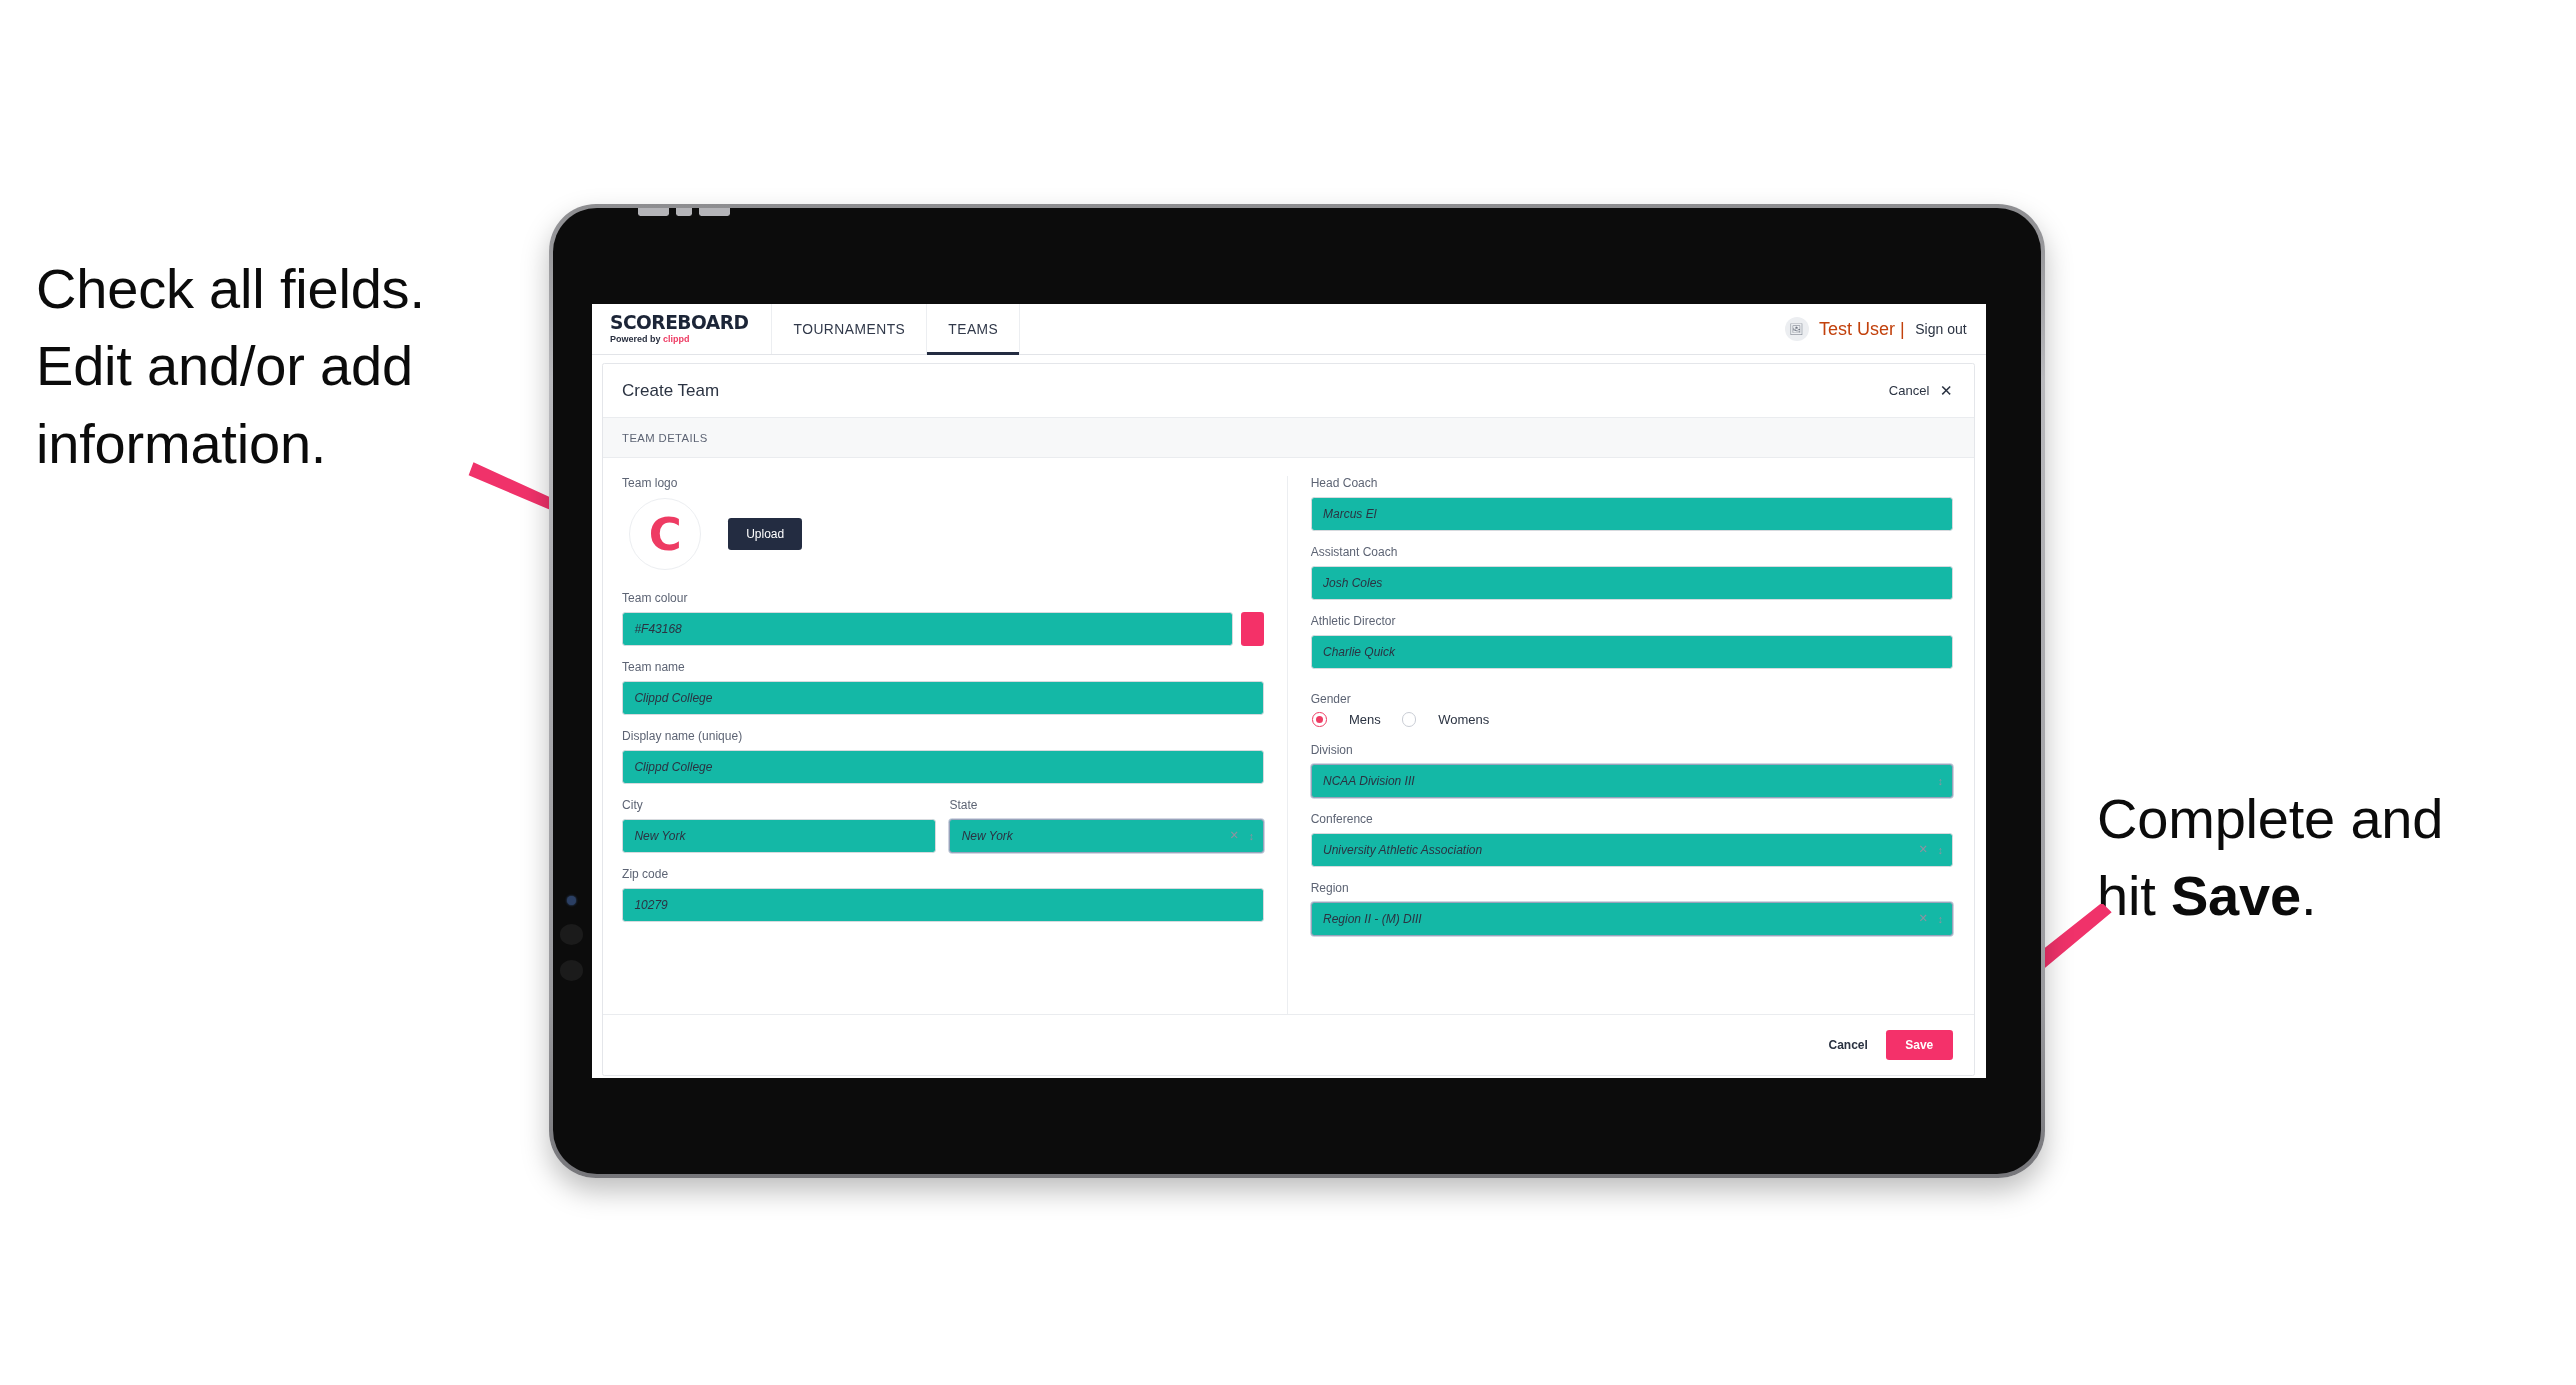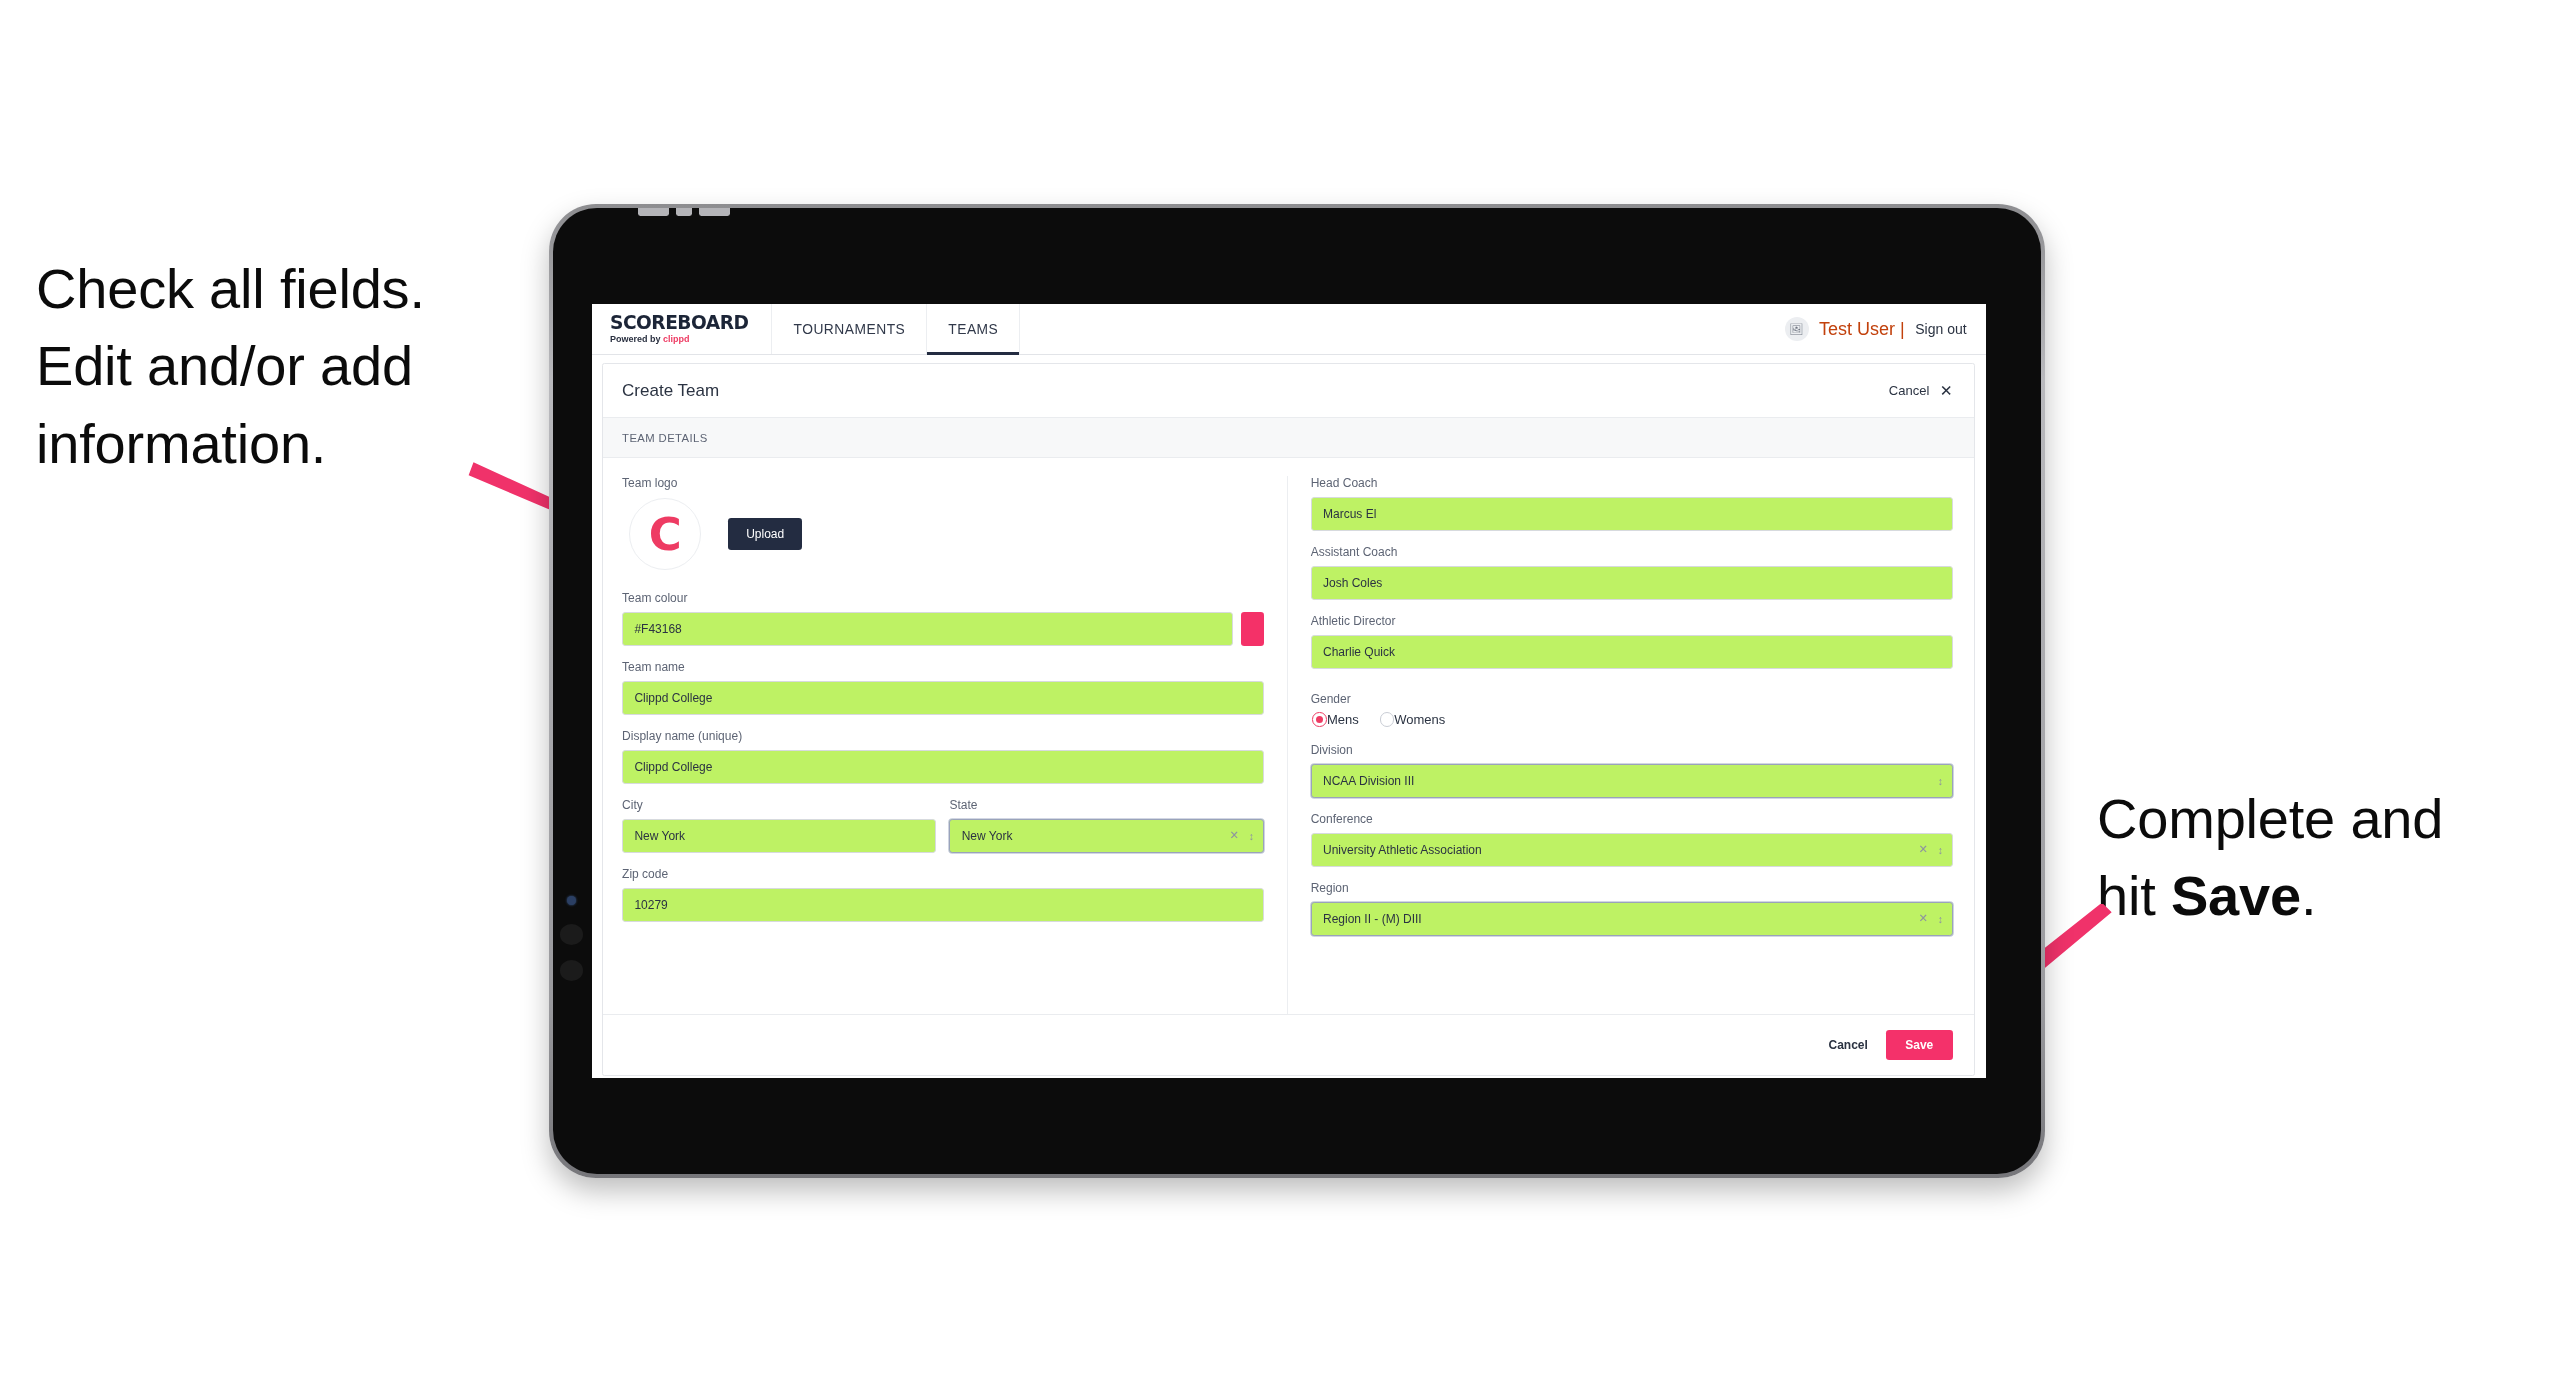--- a/index.html
+++ b/index.html
@@ -203,27 +203,28 @@
     color: #5d6474;
     margin-bottom: 6.5px;
     display: block;
   }
   .finput {
     width: 100%;
     height: 34px;
     box-sizing: border-box;
     border: 0.8px solid #d7dade;
     border-radius: 3.2px;
-    background: #bef264;
+    background: #14b8a6;
     padding: 0 11.3px;
     font-size: 12px;
     color: #2b3342;
     font-family: "Liberation Sans", sans-serif;
     display: flex;
     align-items: center;
+    font-style: italic;
   }
   .finput.focused { border-color: #9aa3bb; box-shadow: 0 0 0 0.8px #c3cada; }
 
   
   #logo-row { display: flex; align-items: center; gap: 27.6px; margin: 8px 0 21px 6.5px; }
   #logo-circle {
     width: 70px; height: 70px; border-radius: 50%;
     border: 0.8px solid #eceef1;
     display: flex; align-items: center; justify-content: center;
     background: #fff;
@@ -263,21 +264,21 @@
   .select-icons {
     position: absolute; right: 9.7px; top: 0; bottom: 0;
     display: flex; align-items: center; gap: 9.7px;
     color: #8d93a0; font-size: 11.3px;
   }
   .updown { font-size: 10.5px; }
   .clear-x { cursor: pointer; }
 
   
   #radio-row { display: flex; align-items: center; gap: 21px; margin: 3.2px 0 16px 1.6px; }
-  .radio-item { display: flex; align-items: center; gap: 0; cursor: pointer; }
+  .radio-item { display: flex; align-items: center; gap: 22px; cursor: pointer; }
   .radio {
     width: 14.6px; height: 14.6px; border-radius: 50%;
     border: 1.6px solid #c9cdd5;
     display: flex; align-items: center; justify-content: center;
     box-sizing: border-box;
   }
   .radio.checked { border-color: #ee3b63; }
   .radio.checked::after {
     content: ""; width: 7.3px; height: 7.3px; border-radius: 50%;
     background: #ee3b63;

